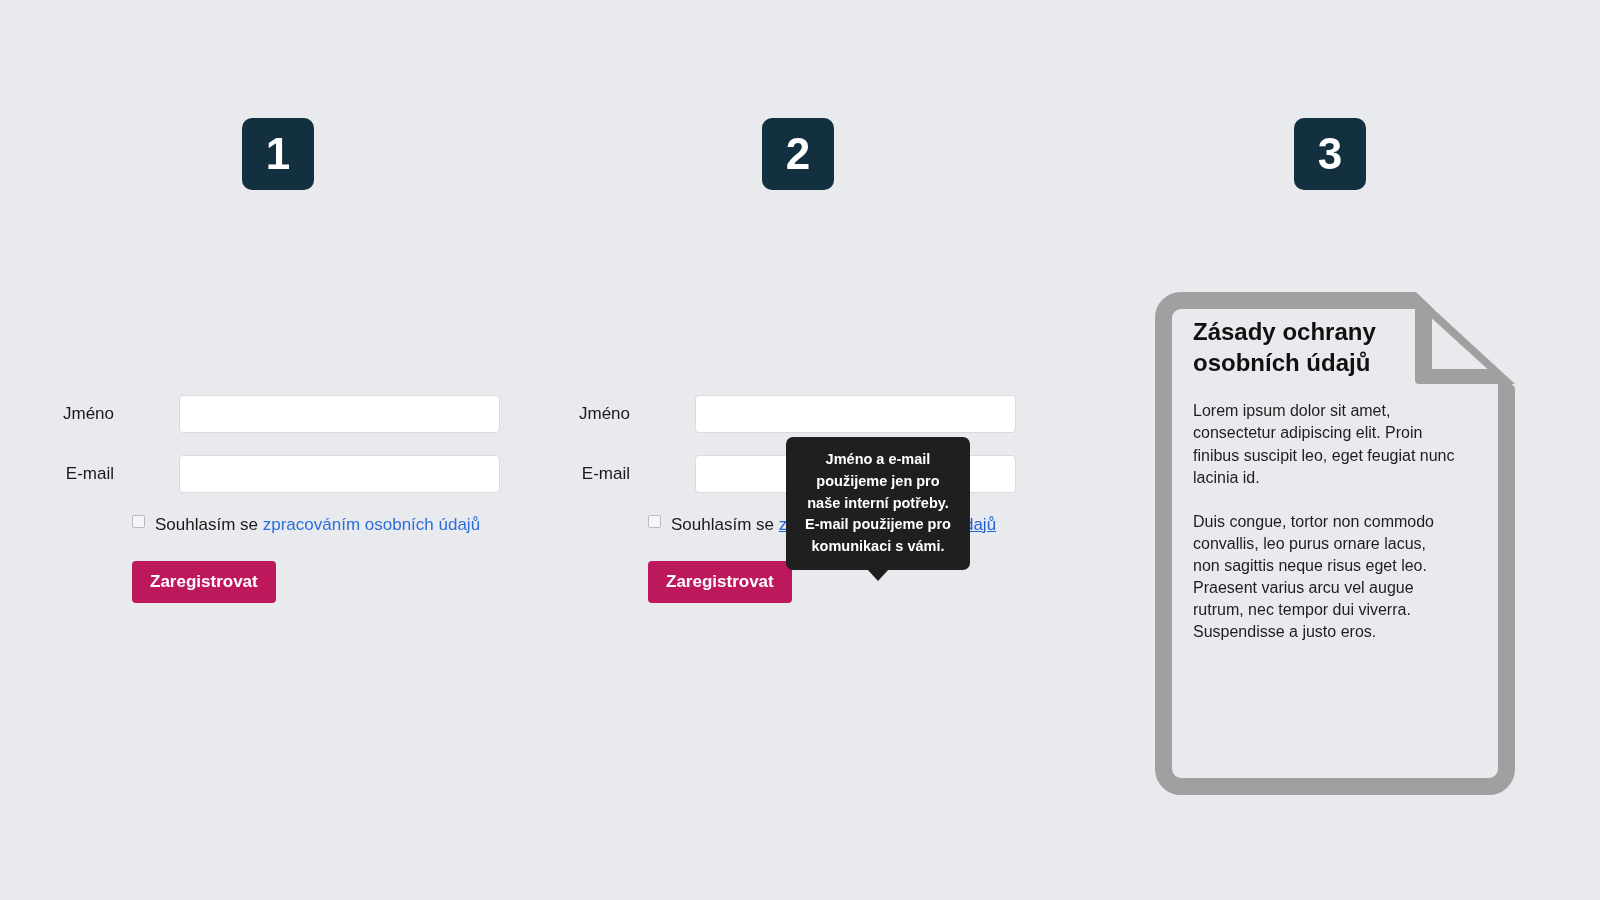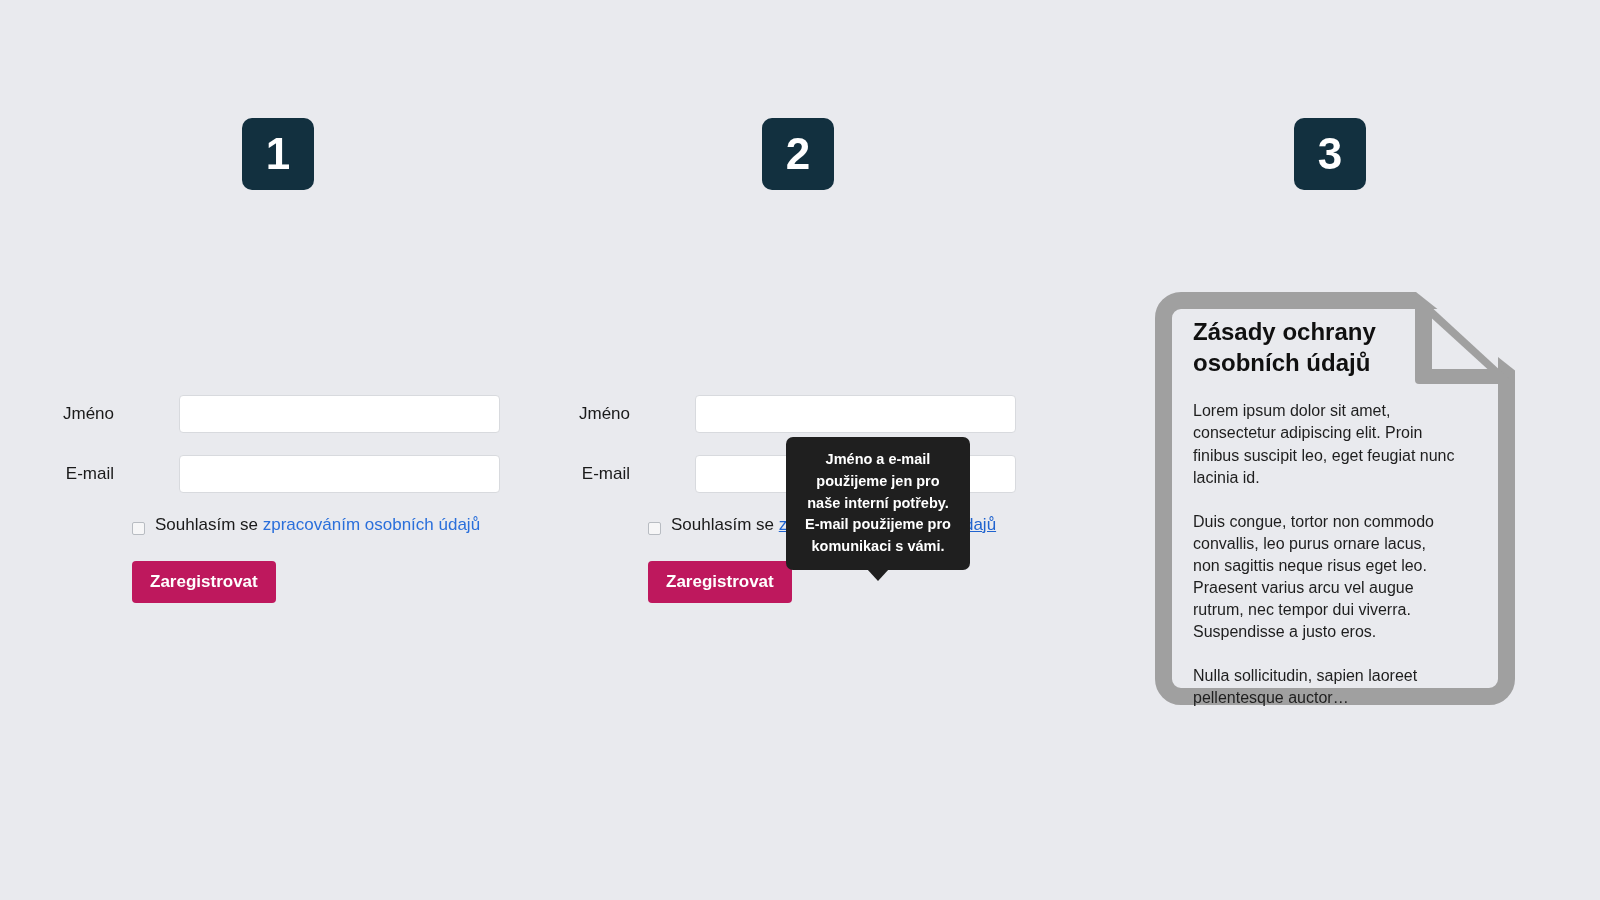--- a/index.html
+++ b/index.html
@@ -61,21 +61,21 @@
     border-radius: 4px;
     outline: none;
     font-size: 15px;
     font-family: "Liberation Sans", sans-serif;
     padding: 0 10px;
     color: #222;
   }
 
   .consent-row {
     display: flex;
-    align-items: flex-end;
+    align-items: flex-start;
     margin-left: 92px;
     margin-top: 18px;
   }
   .cb {
     width: 13px;
     height: 13px;
     margin: 0 10px 0 0;
     appearance: none;
     -webkit-appearance: none;
     background: #f6f6f7;
@@ -139,21 +139,21 @@
     border-right: 11px solid transparent;
     border-top: 12px solid #1f1f1f;
   }
 
   
   .doc-wrap {
     position: absolute;
     left: 1155px;
     top: 292px;
     width: 360px;
-    height: 413px;
+    height: 503px;
   }
   .doc-shape {
     position: absolute;
     inset: 0;
     border: 17px solid #a0a0a0;
     border-top-left-radius: 26px;
     border-bottom-left-radius: 26px;
     border-bottom-right-radius: 26px;
     background: #e9eaee;
     
@@ -266,17 +266,16 @@
 
   <div class="doc-wrap">
     <div class="doc-shape"></div>
     <div class="doc-fold"></div>
     <div class="doc-fold-inner"></div>
 
     <div class="doc-content">
       <h2 class="doc-title">Zásady ochrany osobních údajů</h2>
       <p class="doc-para">Lorem ipsum dolor sit amet, consectetur adipiscing elit. Proin finibus suscipit leo, eget feugiat nunc lacinia id.</p>
       <p class="doc-para">Duis congue, tortor non commodo convallis, leo purus ornare lacus, non sagittis neque risus eget leo. Praesent varius arcu vel augue rutrum, nec tempor dui viverra. Suspendisse a justo eros.</p>
-      <p class="doc-para">Nulla sollicitudin, sapien laoreet pellentesque auctor…</p>
     </div>
   </div>
 
 </div>
 
 </body></html>

